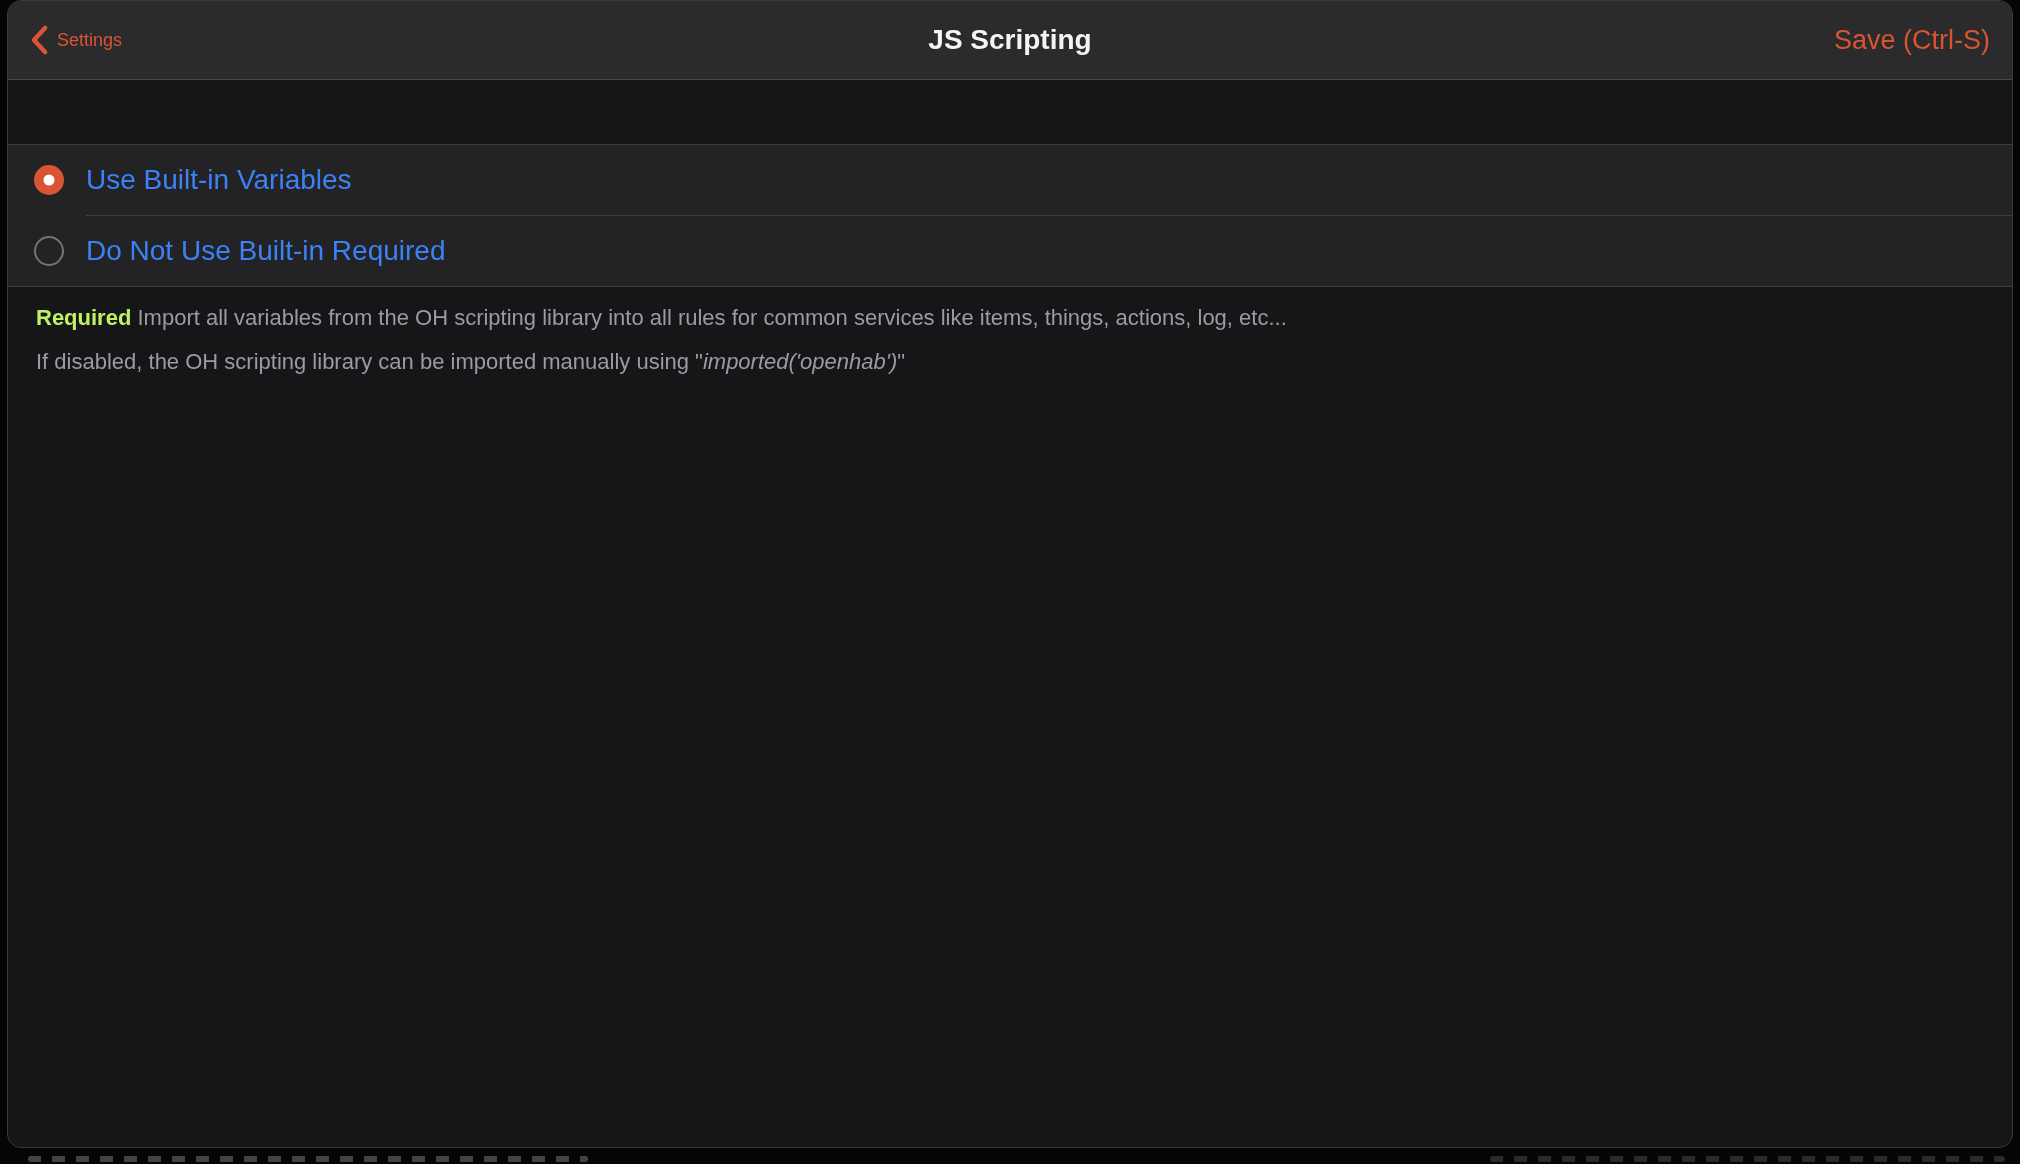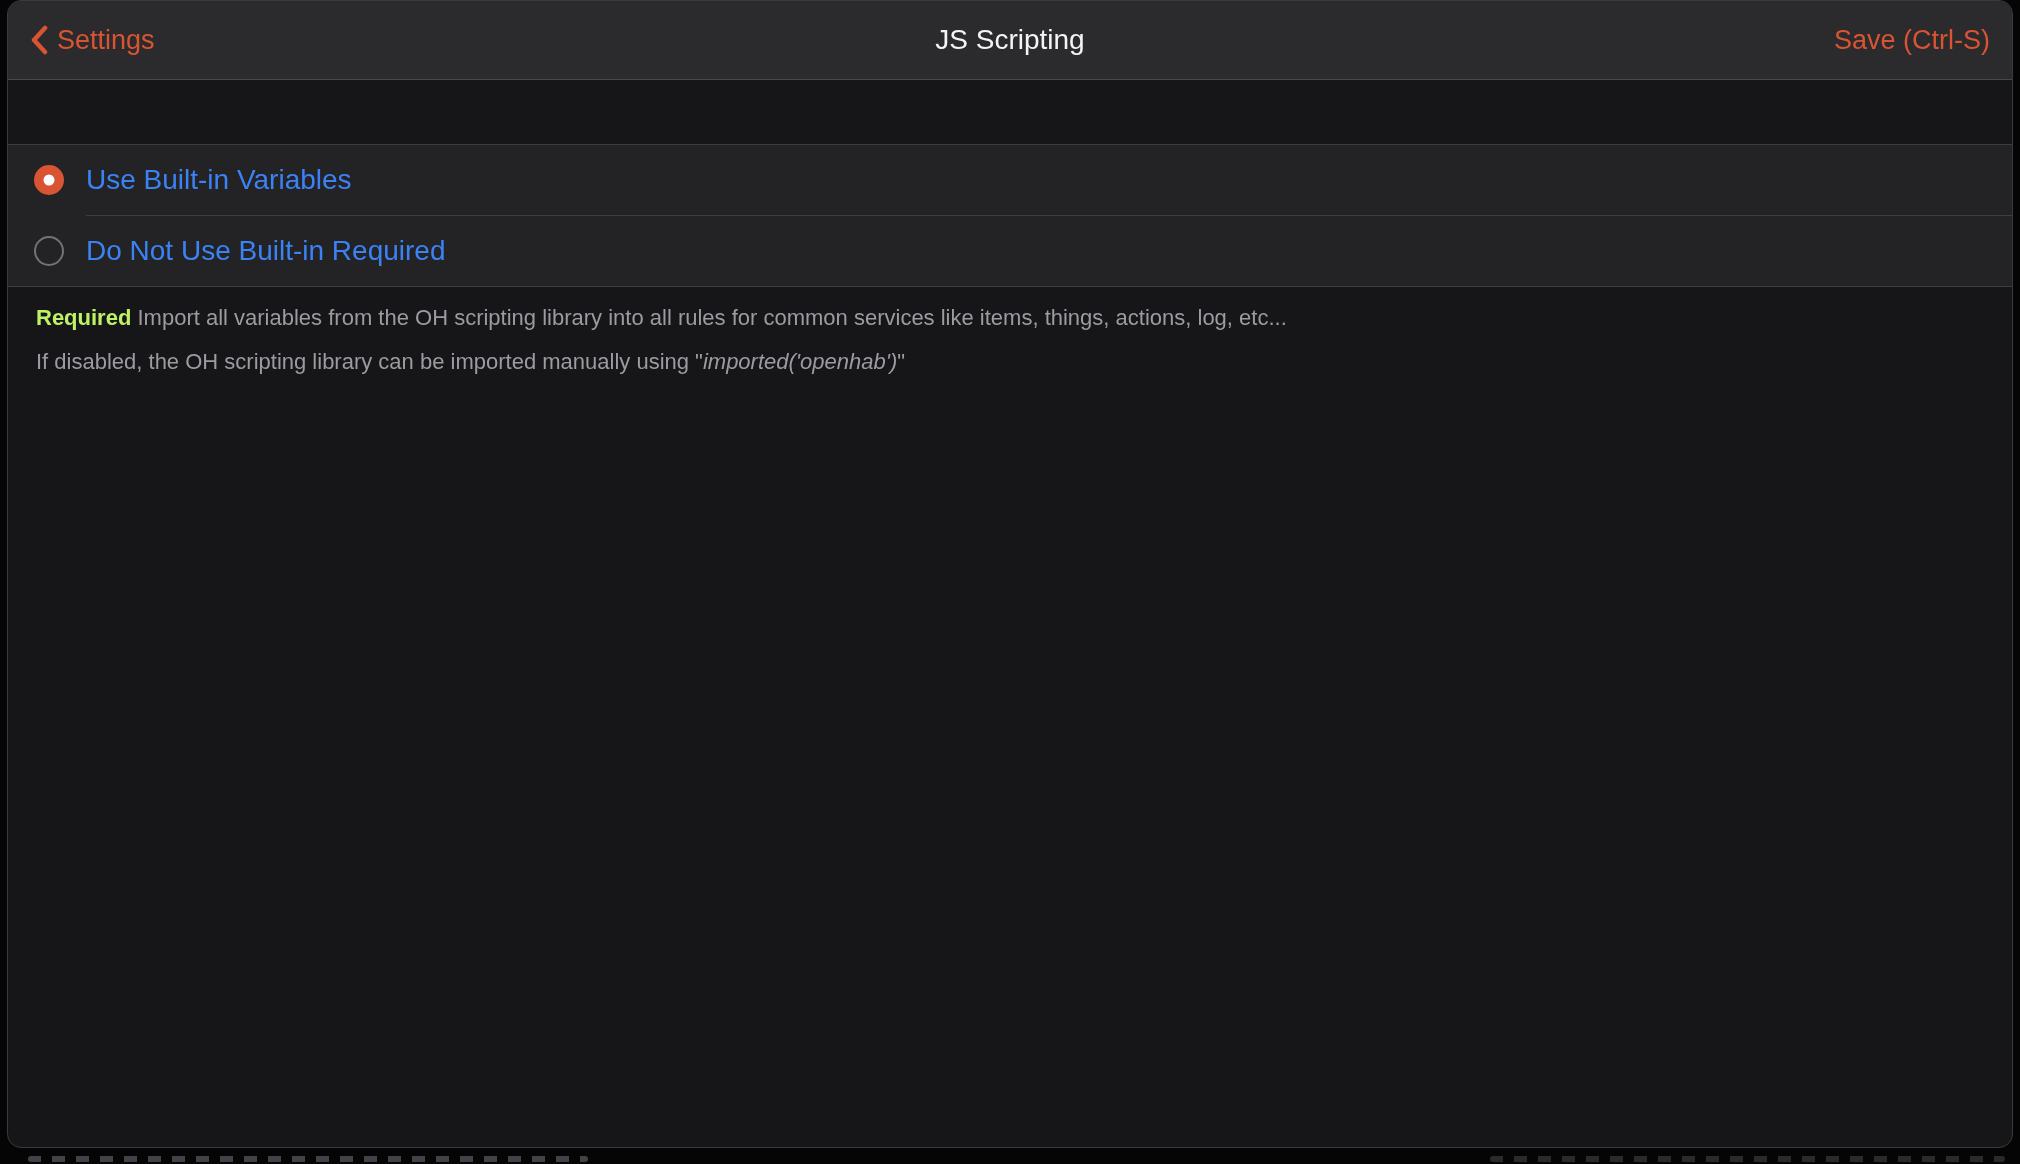--- a/index.html
+++ b/index.html
@@ -33,27 +33,27 @@
 
   .navbar{
     height:78px;flex:0 0 78px;
     background:#2b2b2d;
     border-bottom:1px solid rgba(255,255,255,0.14);
     display:flex;align-items:center;justify-content:space-between;
     padding:0 22px;position:relative;
   }
   .nav-back{
     display:flex;align-items:center;gap:9px;
-    color:var(--accent);font-size:27px;cursor:pointer;
+    color:var(--accent);font-size:18px;cursor:pointer;
     z-index:2;
   }
   .nav-back svg{display:block;}
   .nav-title{
     position:absolute;left:0;right:0;text-align:center;
-    font-size:28px;font-weight:400;color:#f4f4f6;
+    font-size:28px;font-weight:700;color:#f4f4f6;
     pointer-events:none;
   }
   .nav-save{
     color:var(--accent);font-size:27px;cursor:pointer;z-index:2;
   }
 
   .gap-band{height:64px;flex:0 0 64px;}
 
   .list-block{
     background:#232325;

